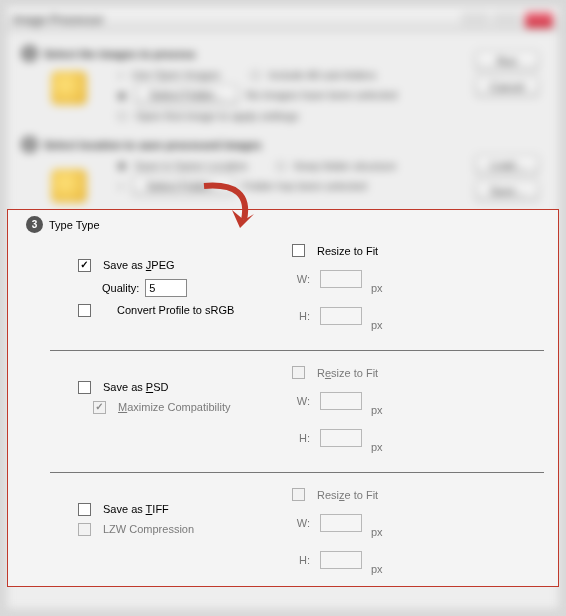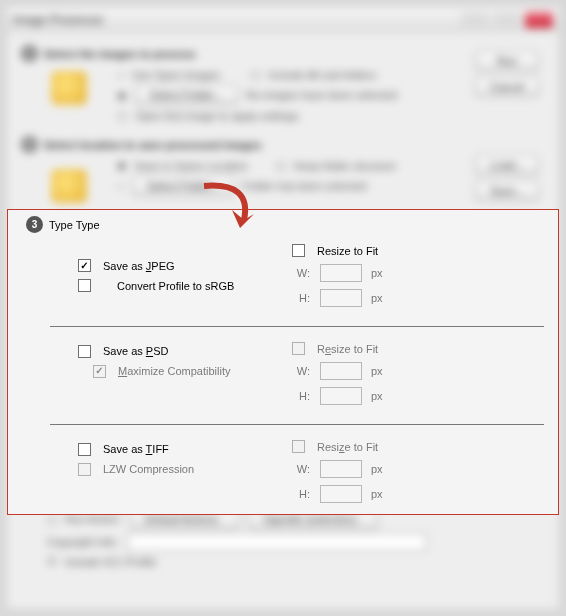--- a/index.html
+++ b/index.html
@@ -81,21 +81,21 @@
   .chk.checked::after { content:"✓"; color:#000; font-weight:bold; }
   .chk.dim { border-color:#b0b0b0; background:#f2f2f2; }
   .chk.dim.checked::after { color:#8a8a8a; }
   .lbl { white-space:nowrap; }
   .und { text-decoration: underline; }
   .num-input {
     width:42px; height:18px; border:1px solid #888; background:#fff;
     font-size:11px; padding:0 3px;
   }
   .num-input.dim { border-color:#b8b8b8; background:#f5f5f5; }
-  .unit { color:#777; margin-left:3px; }
+  .unit { color:#777; margin-left:3px;margin-top:18px; }
   .wh-lbl { width:18px; display:inline-block; text-align:right; margin-right:4px; color:#777;}
   
   .arrow {
     position:absolute; left:194px; top:180px; width:80px; height:60px; z-index:5;
   }
 </style>
 </head>
 <body>
 
 <div class="blur-wrap">
@@ -195,20 +195,24 @@
     <span class="num-circle">3</span>
     <span>Type Type</span>
   </div>
 
   <div class="row">
     <div class="left-col">
       <div class="subrow">
         <span class="chk checked"></span>
         <span class="lbl">Save as <span class="und">J</span>PEG</span>
       </div>
+      <div class="subrow" style="padding-left:24px;">
+        <span class="lbl">Quality:</span>
+        <input class="num-input" value="5" style="">
+      </div>
       <div class="subrow" style="padding-left:0;gap:20px;">
         <span class="chk"></span>
         <span class="lbl">Convert Profile to sRGB</span>
       </div>
     </div>
     <div class="right-col">
       <div class="subrow">
         <span class="chk"></span>
         <span class="lbl">Resize to Fit</span>
       </div>

